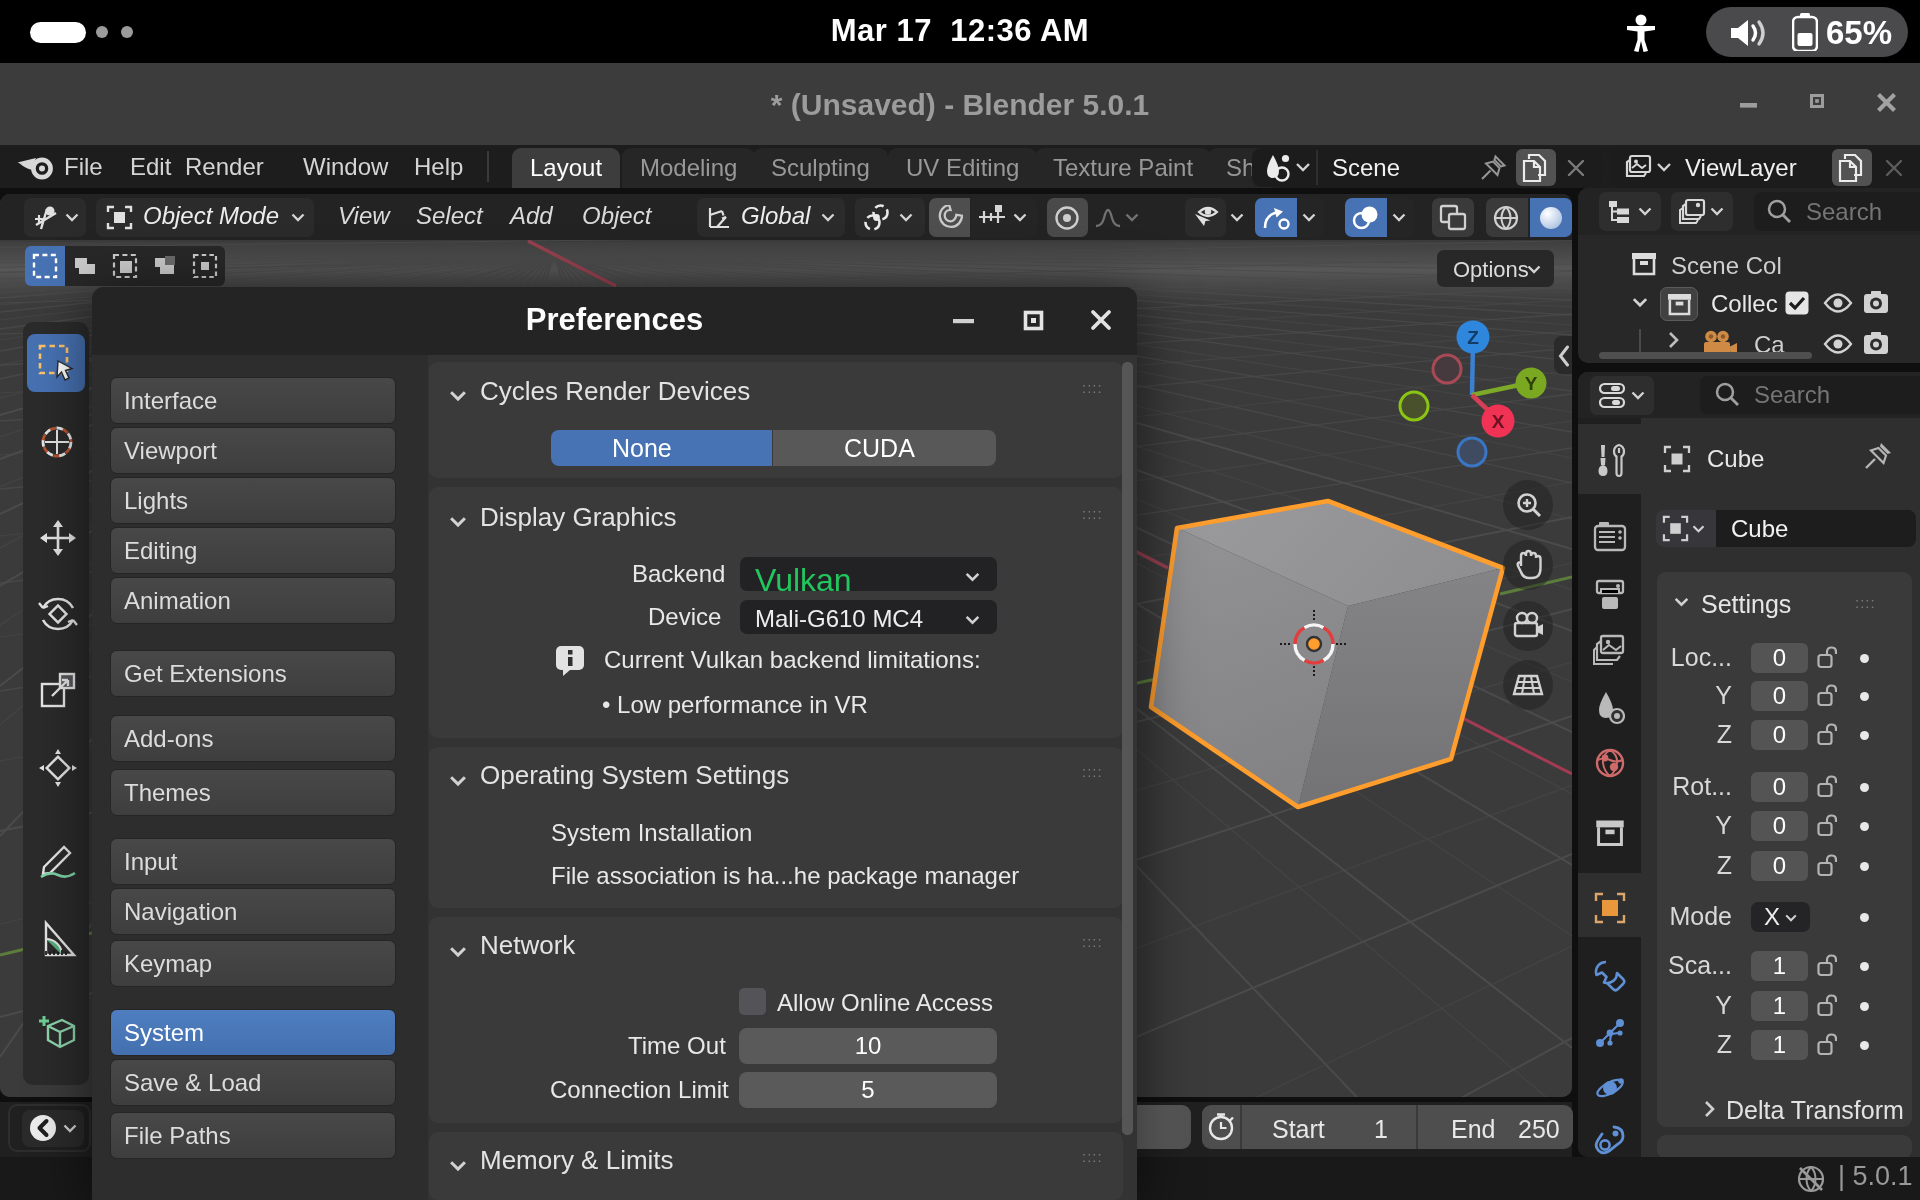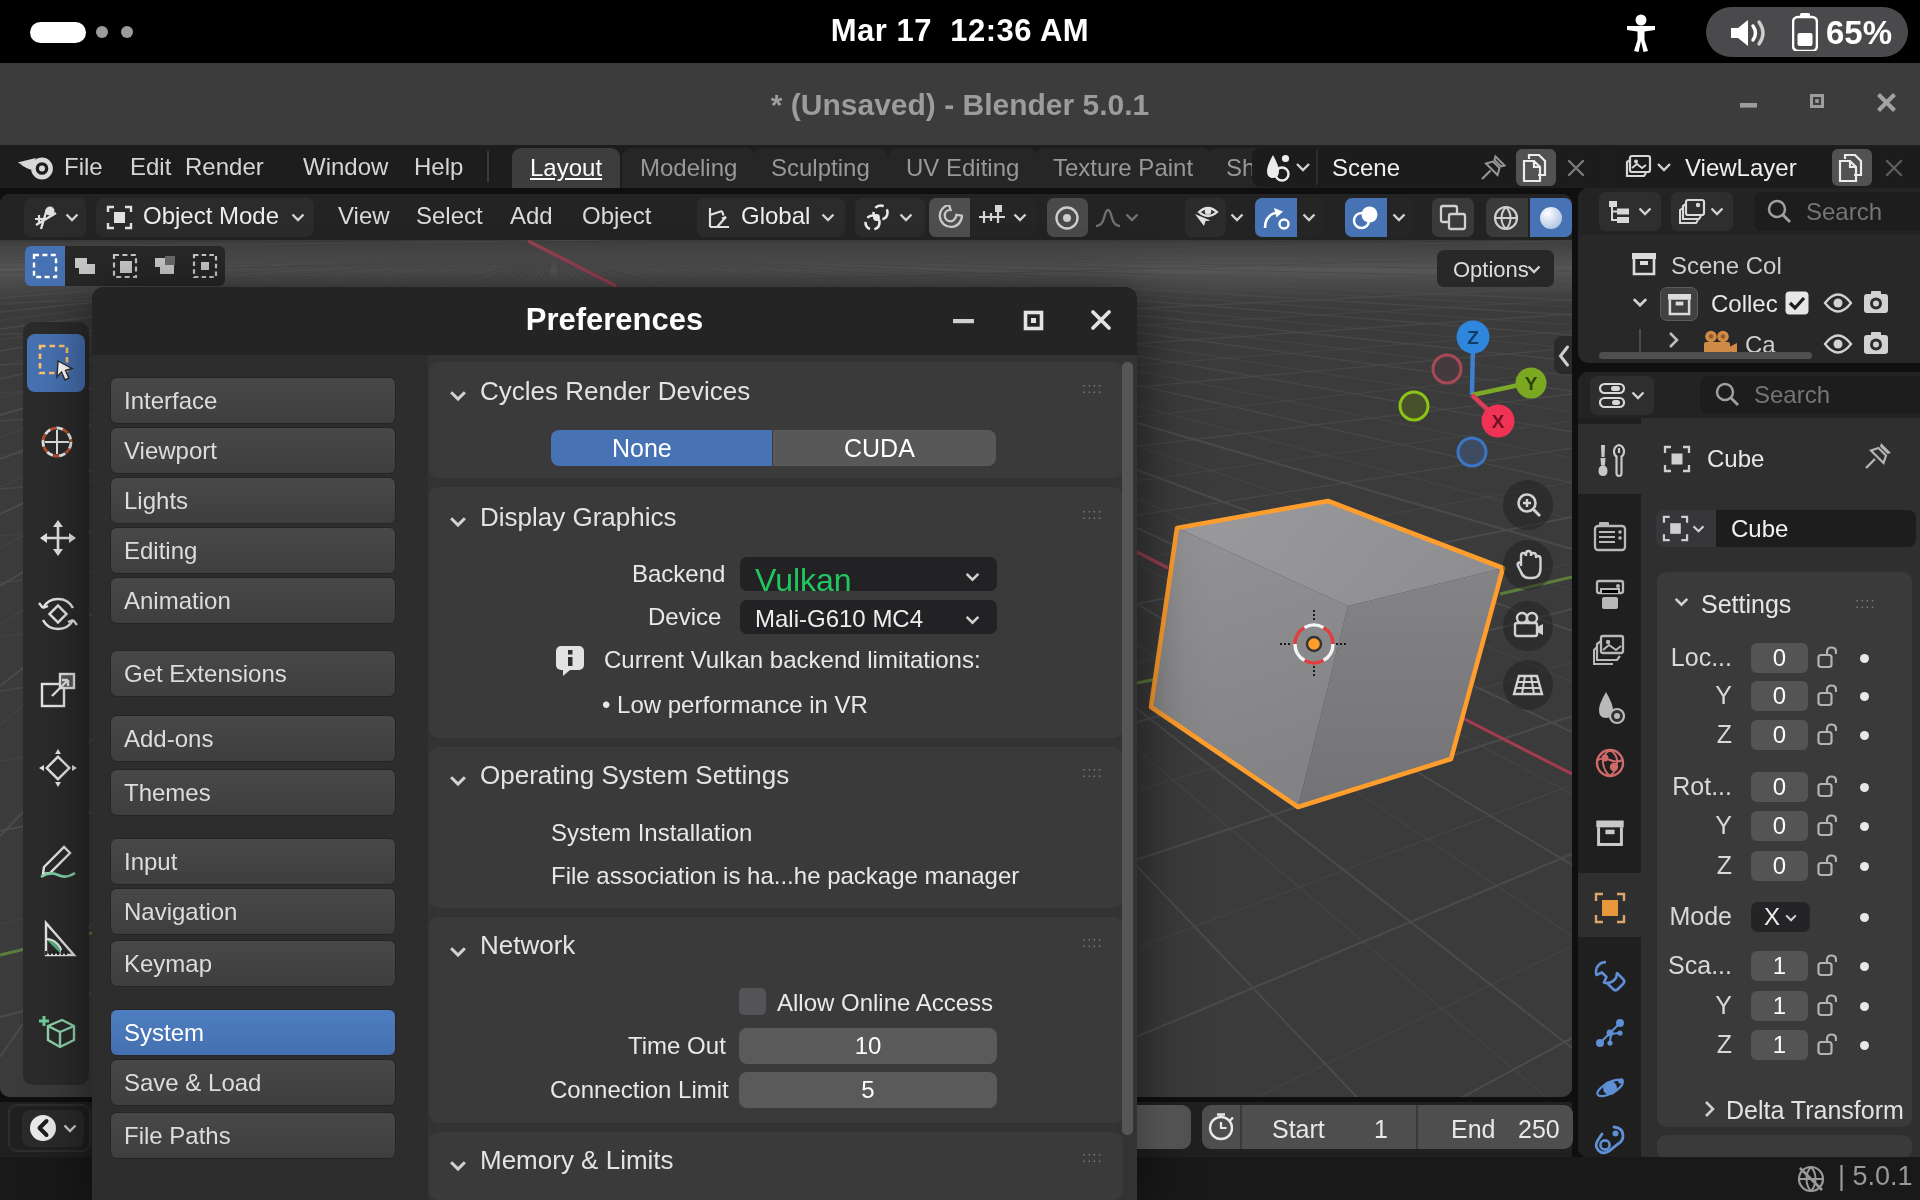--- a/index.html
+++ b/index.html
@@ -16,27 +16,27 @@
 #sbar .time { left:0; top:13px; width:1920px; text-align:center; color:#fff; font-size:31px; font-weight:bold; letter-spacing:.5px; }
 #sbar .rpill { left:1706px; top:7px; width:202px; height:50px; background:#4a4a4c; border-radius:25px; }
 #sbar .pct { left:1826px; top:14px; color:#fff; font-size:33px; font-weight:bold; }
 
 #tbar { top:63px; left:0; width:1920px; height:82px; background:#3c3c3c; }
 #tbar .t { left:0; top:25px; width:1920px; text-align:center; color:#9c9c9c; font-size:30px; font-weight:bold; }
 
 #topbar { top:145px; left:0; width:1920px; height:43px; background:#1d1d1d; }
 .menu { color:#d4d4d4; font-size:24px; top:8px; }
 .wtab { top:3px; height:40px; border-radius:9px 9px 0 0; background:#262626; color:#989898; font-size:24px; text-align:center; line-height:40px; padding:0 18px; }
-.wtab.act { background:#3d3d3d; color:#fdfdfd;text-decoration:underline; }
+.wtab.act { background:#3d3d3d; color:#fdfdfd; }
 
 .wbtn { background:#2b2b2b; border-radius:7px; }
 .fieldlab { color:#e8e8e8; font-size:24px; }
 
 #vp { top:194px; left:0; width:1572px; height:903px; background:#3b3b3b; border-radius:10px; overflow:hidden; }
-#vphead { top:0; left:0; width:1572px; height:46px; background:#232323; }
+#vphead { top:0; left:0; width:1572px; height:46px; background:#232323;font-style:italic; }
 #vphead .m { color:#dadada; font-size:24px; top:8px; }
 
 #rail { left:23px; top:128px; width:66px; height:763px; background:#2b2b2b; border-radius:10px; }
 .tool { left:4px; width:58px; height:58px; border-radius:8px; }
 .tool.act { background:#4772b3; }
 
 .fbtn { width:50px; height:50px; border-radius:50%; background:rgba(28,28,28,.45); }
 
 #tl { top:1102px; left:0; width:1572px; height:55px; background:#202020; }
 
@@ -671,21 +671,21 @@
         <path d="M3 2 L10 9 L3 16" stroke="#bdbdbd" stroke-width="2.6" fill="none"></path>
       </svg>
     <svg class="abs" style="left:124px;top:142px" width="38" height="30" viewBox="0 0 38 30">
       <circle cx="9" cy="6.5" r="5.8" fill="#cf8a45"></circle>
       <circle cx="21" cy="6.5" r="5.8" fill="#cf8a45"></circle>
       <circle cx="9" cy="6.5" r="2.2" fill="#8a5a2a"></circle>
       <circle cx="21" cy="6.5" r="2.2" fill="#8a5a2a"></circle>
       <rect x="2" y="12" width="26" height="14" rx="2" fill="#cf8a45"></rect>
       <path d="M28 16.5 L35 13 V25 L28 21.5 Z" fill="#cf8a45"></path>
     </svg>
-    <div class="abs orow txt" style="left:167px;top:143px">Ca</div>
+    <div class="abs orow txt" style="left:176px;top:143px">Ca</div>
     <svg class="abs" style="left:245px;top:145px" width="30" height="22" viewBox="0 0 30 22">
       <path d="M2 11 Q15 -6 28 11 Q15 28 2 11 Z" fill="none" stroke="#d2d2d2" stroke-width="2.3"></path>
       <circle cx="15" cy="11" r="4.5" fill="#d2d2d2"></circle>
     </svg>
     <svg class="abs" style="left:284px;top:142px" width="28" height="26" viewBox="0 0 28 26">
       <rect x="2" y="5" width="24" height="19" rx="3" fill="#d2d2d2"></rect>
       <rect x="9" y="2" width="10" height="5" rx="1" fill="#d2d2d2"></rect>
       <circle cx="14" cy="14.5" r="6" fill="#2c2c2c"></circle>
       <circle cx="14" cy="14.5" r="3" fill="#d2d2d2"></circle>
     </svg>

